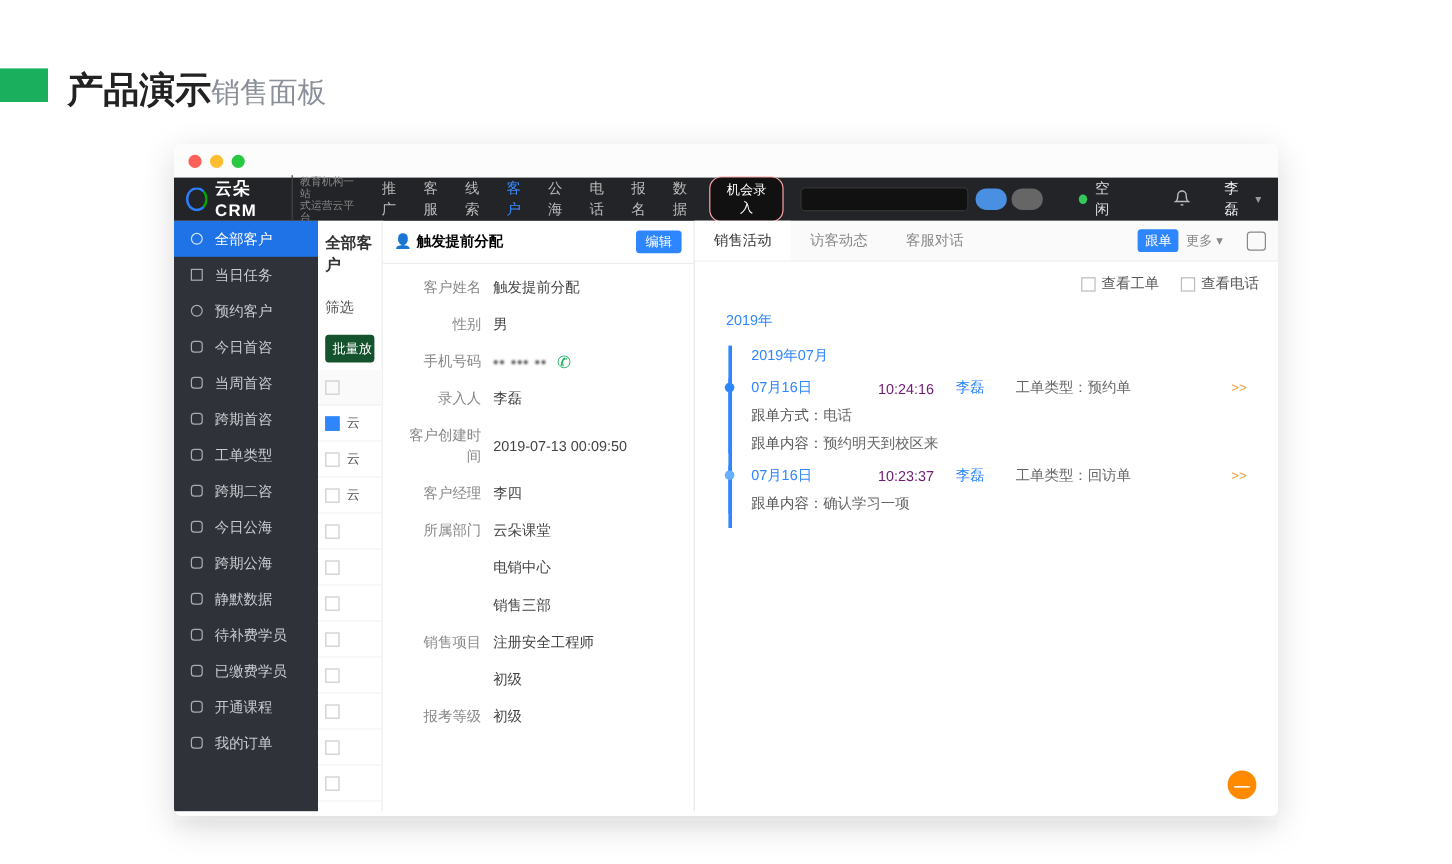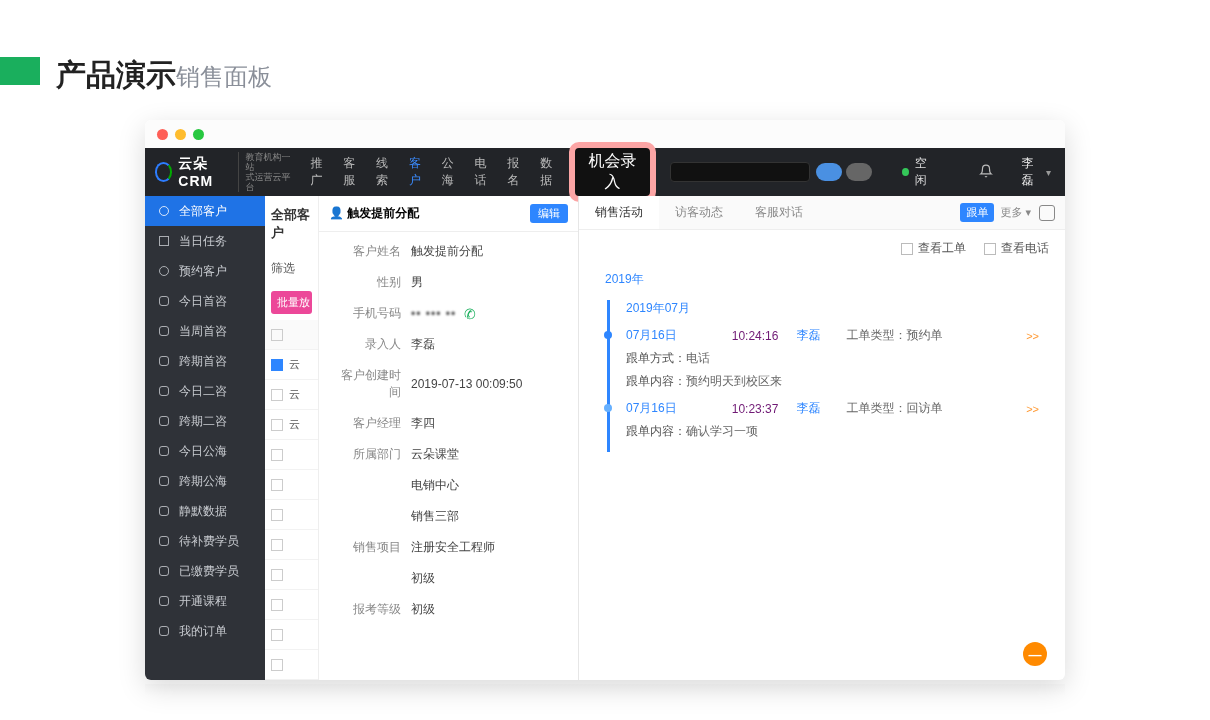--- a/index.html
+++ b/index.html
@@ -53,21 +53,21 @@
       padding-left: 12px;
       gap: 7px;
     }
     .dot { width: 11px; height: 11px; border-radius: 50%; }
     .dot.red { background: #fe5f57; }
     .dot.yellow { background: #febc2e; }
     .dot.green { background: #28c840; }
 
     
     .topnav {
-      height: 48px;
+      height: 36px;
       background: #222428;
       display: flex;
       align-items: center;
       padding: 0 14px 0 10px;
       color: #ccc;
       font-size: 12px;
     }
     .logo {
       display: flex;
       align-items: center;
@@ -80,24 +80,24 @@
       border-right-color: #0a0;
       border-radius: 50%;
     }
     .logo-name { color: #fff; font-size: 14px; font-weight: 600; letter-spacing:1px;}
     .logo-sub { color: #888; font-size: 9px; line-height: 10px; border-left:1px solid #444; padding-left:6px;}
     .nav-links { display: flex; gap: 14px; margin-left: 10px;}
     .nav-item { color: #bbb; cursor: pointer; }
     .nav-item.active { color: #3b8cff; }
     .nav-spacer { flex: 1; }
     .record-btn {
-      border: 6px solid #fca5a5;
+      border: 1px solid #fca5a5;
       background: #111;
       color: #fff;
-      font-size: 16px;
+      font-size: 11px;
       padding: 3px 10px;
       border-radius: 10px;
       margin-left: 10px;
     }
     .search-input {
       margin-left: 14px;
       background: #111;
       border: 1px solid #333;
       border-radius: 4px;
       height: 20px;
@@ -140,21 +140,21 @@
     
     .list-col {
       width: 54px;
       background:#fff;
       border-right:1px solid #eee;
       position:relative;
     }
     .list-title { font-size:13px; padding:10px 6px; color:#333; font-weight:600;}
     .list-filter { font-size:12px; padding:8px 6px; color:#555;}
     .batch-btn {
-      background:#ec4899; color:#fff; font-size:11px;
+      background:#14532d; color:#fff; font-size:11px;
       padding:4px 6px; margin:6px; border-radius:3px; white-space:nowrap; overflow:hidden;
     }
     .list-row { height:30px; border-bottom:1px solid #f2f2f2; display:flex; align-items:center; padding-left:6px; font-size:11px; color:#555;}
     .chk { width:12px; height:12px; border:1px solid #ccc; margin-right:6px;}
     .chk.sel { background:#2e86ff; border-color:#2e86ff;}
     .list-row.head { background:#fafafa; }
 
     
     .detail {
       width: 260px;
@@ -186,21 +186,21 @@
     }
     .act-tabs {
       display:flex; align-items:center;
       height:34px; font-size:12px;
       background:#fafafa; border-bottom:1px solid #eee;
     }
     .act-tab { padding:0 16px; height:100%; display:flex; align-items:center; color:#888; cursor:pointer;}
     .act-tab.active { background:#fff; color:#333; }
     .act-spacer { flex:1;}
     .tag-blue { background:#2e86ff; color:#fff; font-size:11px; padding:2px 6px; border-radius:3px; margin-right:6px;}
-    .more-link { color:#888; font-size:11px; margin-right:8px; display:flex; align-items:center;}
+    .more-link { color:#888; font-size:11px; margin-right:20px; display:flex; align-items:center;}
     .new-win { width:16px; height:16px; border:1.5px solid #888; border-radius:3px; margin-right:10px;}
     .act-filter {
       display:flex; justify-content:flex-end; gap:18px;
       padding:10px 16px;
       font-size:12px; color:#555;
     }
     .act-filter label { display:flex; align-items:center; gap:5px;}
     .cb { width:12px; height:12px; border:1px solid #bbb;}
     .act-content { padding:0 26px;}
     .year-label { color:#2e86ff; font-size:12px; padding:4px 0 12px;}
@@ -323,21 +323,21 @@
       <div class="side-item">
           <span class="side-icon s-circ"></span>
           <span>当周首咨</span>
         </div>
       <div class="side-item">
           <span class="side-icon s-circ"></span>
           <span>跨期首咨</span>
         </div>
       <div class="side-item">
           <span class="side-icon s-circ"></span>
-          <span>今日二咨</span>
+          <span>工单类型</span>
         </div>
       <div class="side-item">
           <span class="side-icon s-circ"></span>
           <span>跨期二咨</span>
         </div>
       <div class="side-item">
           <span class="side-icon s-circ"></span>
           <span>今日公海</span>
         </div>
       <div class="side-item">

